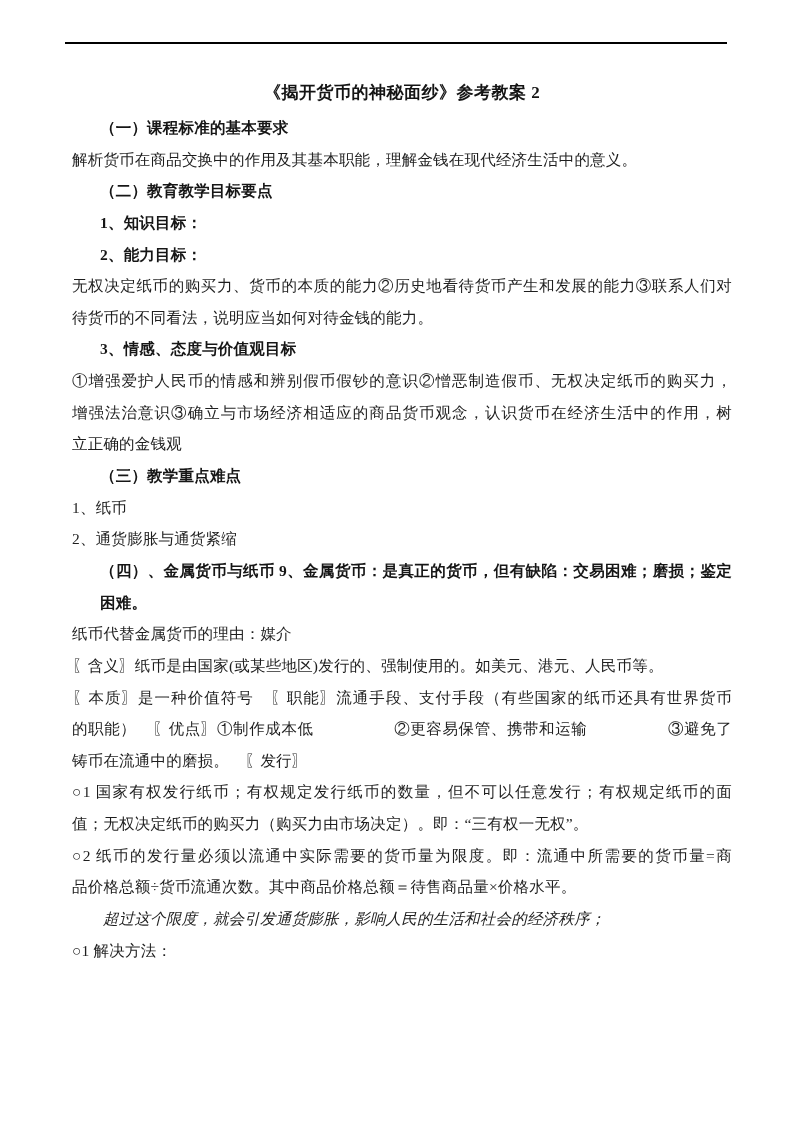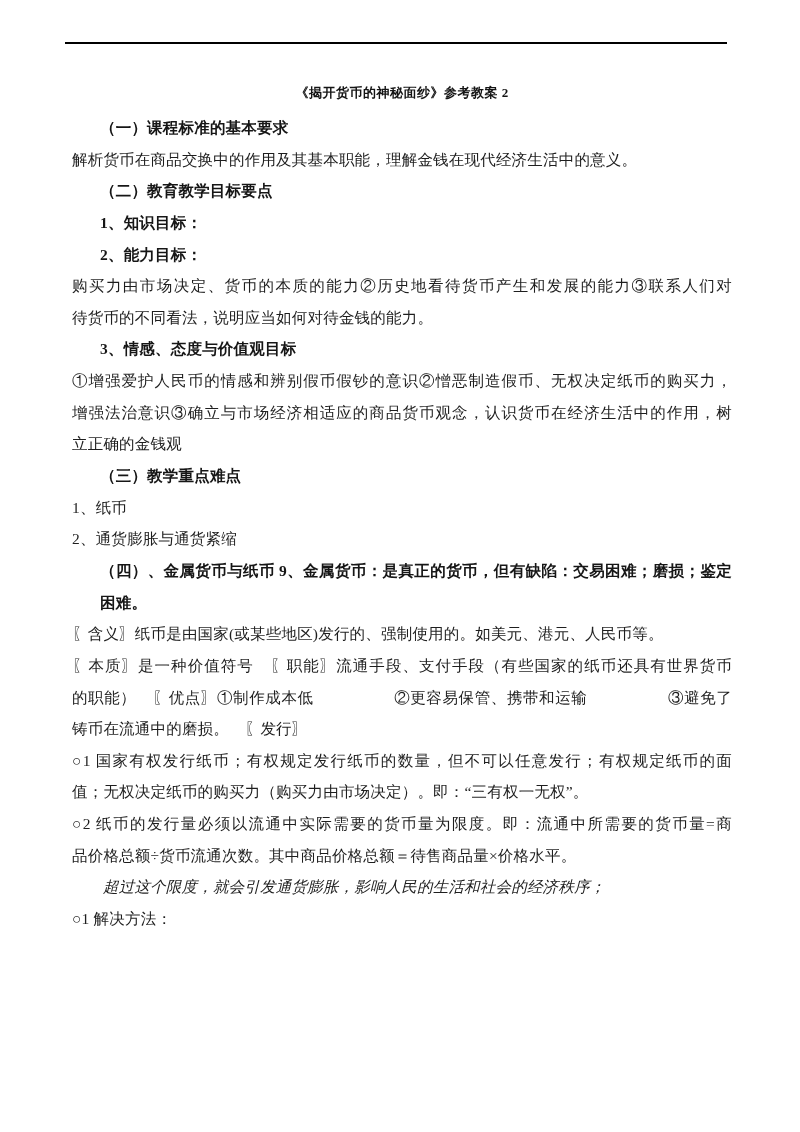--- a/index.html
+++ b/index.html
@@ -27,21 +27,21 @@
   .content {
     position: absolute;
     left: 72px;
     top: 74px;
     width: 660px;
     font-size: 15.5px;
   }
   .doc-title {
     text-align: center;
     font-weight: 700;
-    font-size: 13px;
+    font-size: 17px;
     height: 38px;
     line-height: 38px;
     letter-spacing: 0.5px;
     color: #141414;
   }
   .line {
     height: 31.65px;
     line-height: 31.65px;
     text-align: left;
     letter-spacing: 0.2px;
@@ -66,31 +66,32 @@
 <div class="page">
   <div class="top-rule"></div>
   <div class="content">
     <div class="doc-title">《揭开货币的神秘面纱》参考教案 2</div>
 
     <div class="line b">（一）课程标准的基本要求</div>
     <div class="line">解析货币在商品交换中的作用及其基本职能，理解金钱在现代经济生活中的意义。</div>
     <div class="line b">（二）教育教学目标要点</div>
     <div class="line b">1、知识目标：</div>
     <div class="line b">2、能力目标：</div>
-    <div class="line fill">购买力由市场决定、货币的本质的能力②历史地看待货币产生和发展的能力③联系人们对</div>
+    <div class="line fill">无权决定纸币的购买力、货币的本质的能力②历史地看待货币产生和发展的能力③联系人们对</div>
     <div class="line">待货币的不同看法，说明应当如何对待金钱的能力。</div>
     <div class="line b">3、情感、态度与价值观目标</div>
     <div class="line fill">①增强爱护人民币的情感和辨别假币假钞的意识②憎恶制造假币、无权决定纸币的购买力，</div>
     <div class="line fill">增强法治意识③确立与市场经济相适应的商品货币观念，认识货币在经济生活中的作用，树</div>
     <div class="line">立正确的金钱观</div>
     <div class="line b">（三）教学重点难点</div>
     <div class="line">1、纸币</div>
     <div class="line">2、通货膨胀与通货紧缩</div>
     <div class="line b fill">（四）、金属货币与纸币 9、金属货币：是真正的货币，但有缺陷：交易困难；磨损；鉴定</div>
     <div class="line b">困难。</div>
+    <div class="line">纸币代替金属货币的理由：媒介</div>
     <div class="line">〖含义〗纸币是由国家(或某些地区)发行的、强制使用的。如美元、港元、人民币等。</div>
     <div class="line fill">〖本质〗是一种价值符号　〖职能〗流通手段、支付手段（有些国家的纸币还具有世界货币</div>
     <div class="line fill">的职能）　〖优点〗①制作成本低　　　　　②更容易保管、携带和运输　　　　　③避免了</div>
     <div class="line">铸币在流通中的磨损。　〖发行〗</div>
     <div class="line fill">○1 国家有权发行纸币；有权规定发行纸币的数量，但不可以任意发行；有权规定纸币的面</div>
     <div class="line">值；无权决定纸币的购买力（购买力由市场决定）。即：“三有权一无权”。</div>
     <div class="line fill">○2 纸币的发行量必须以流通中实际需要的货币量为限度。即：流通中所需要的货币量=商</div>
     <div class="line">品价格总额÷货币流通次数。其中商品价格总额＝待售商品量×价格水平。</div>
     <div class="line ind">超过这个限度，就会引发通货膨胀，影响人民的生活和社会的经济秩序；</div>
     <div class="line">○1 解决方法：</div>

